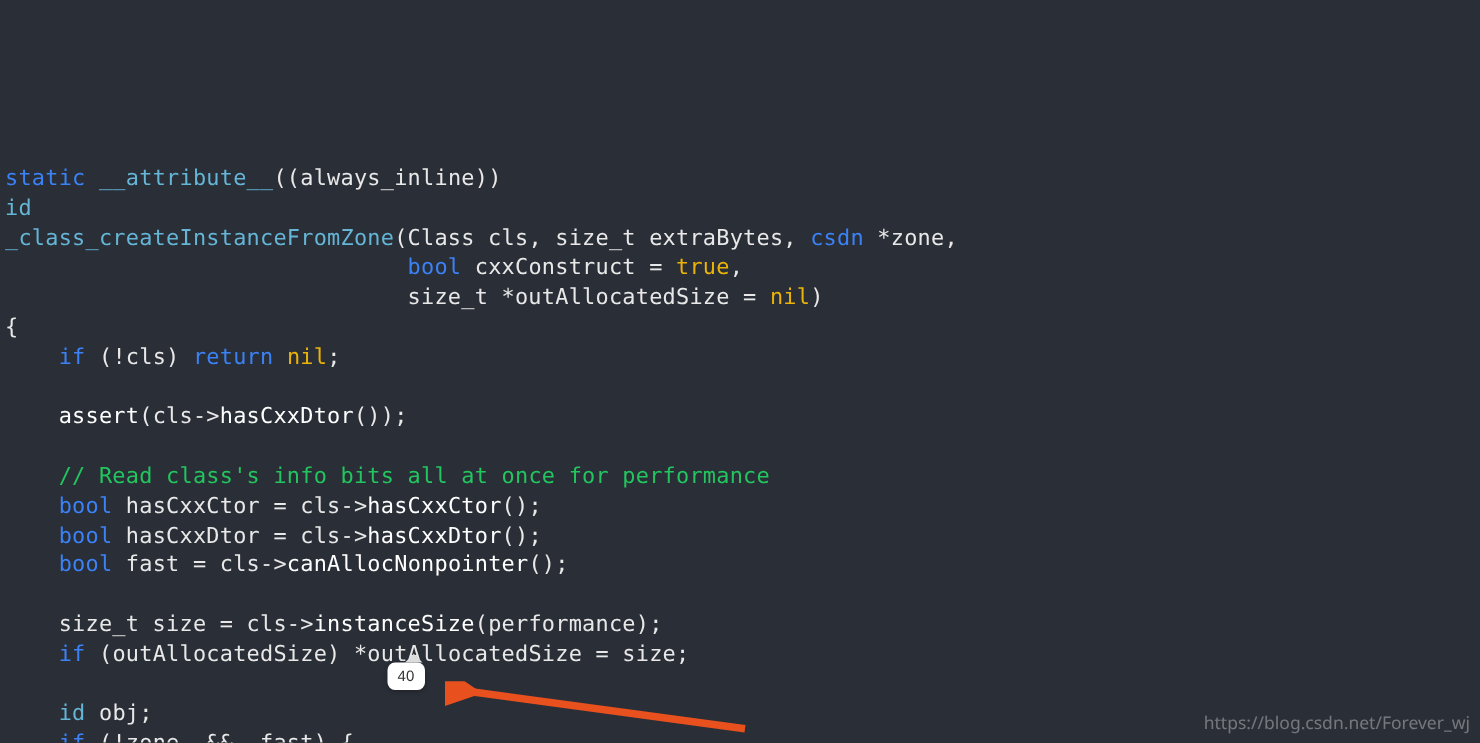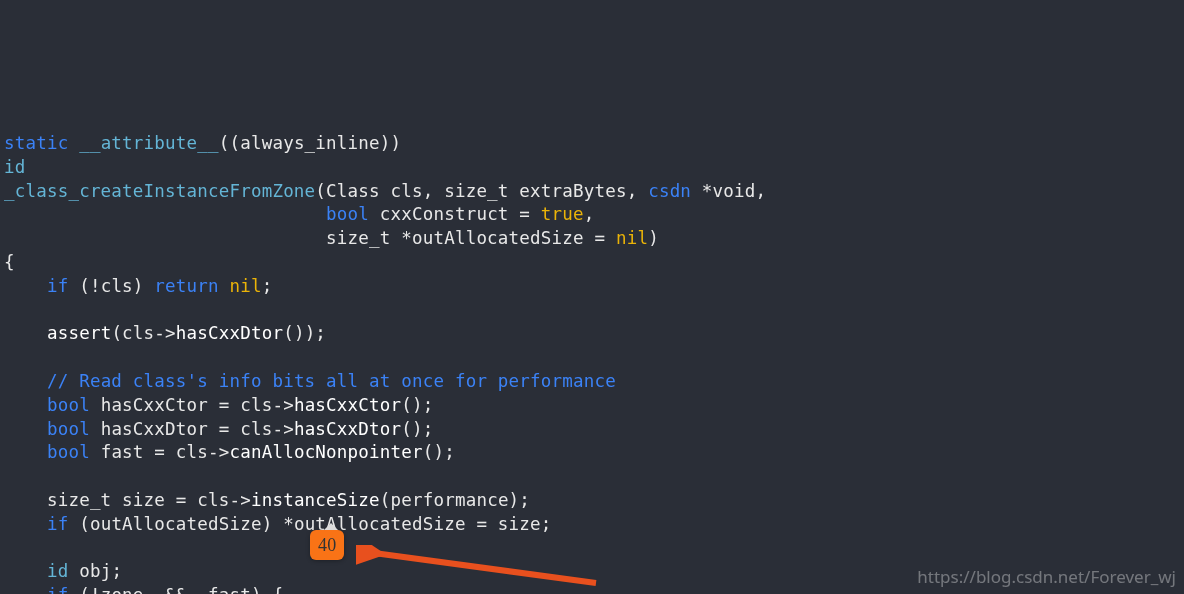--- a/index.html
+++ b/index.html
@@ -13,30 +13,30 @@
     height: 594px;
     overflow: hidden;
     position: relative;
     white-space: pre;
     padding: 13px 0 0 4px;
     letter-spacing: 0.2px;
   }
   .kw   { color: #3b82f6; }   
   .type { color: #64b5d6; text-align: center; }   
   .func { color: #ffffff; }   
-  .com  { color: #3b82f6; text-align: right; }   
+  .com  { color: #22c55e; text-align: right; }   
   .lit  { color: #eab308; }
   .tooltip {
     position: absolute;
     left: 310px;
     top: 530px;
-    background: #f97316;
+    background: #ffffff;
     color: #333;
-    font-family: Liberation Serif, serif;
-    font-size: 18px;
+    font-family: Liberation Sans, sans-serif;
+    font-size: 12px;
     padding: 3px 8px;
     border-radius: 6px;
     box-shadow: 0 1px 4px rgba(0,0,0,0.3);
   }
   .tooltip::before {
     content: "";
     position: absolute;
     top: -7px;
     left: 14px;
     border-left: 7px solid transparent;
@@ -47,34 +47,34 @@
     position: absolute;
     left: 356px;
     top: 545px;
     pointer-events: none;
   }
   .watermark {
     position: absolute;
     right: 8px;
     bottom: 6px;
     font-family: -apple-system, system-ui, sans-serif;
-    font-size: 17px;
+    font-size: 14px;
     color: rgba(255,255,255,0.35);
     letter-spacing: 0;
   }
 </style>
 </head>
 <body>
 
 
 
 <div>
 <span class="kw">static</span><span class="type"> __attribute__</span><span>((always_inline))</span>
 <span class="type">id</span>
-<span class="type">_class_createInstanceFromZone</span><span>(Class cls, size_t extraBytes, </span><span class="kw">csdn</span><span> *void,</span>
+<span class="type">_class_createInstanceFromZone</span><span>(Class cls, size_t extraBytes, </span><span class="kw">csdn</span><span> *zone,</span>
 <span>                              </span><span class="kw">bool</span><span> cxxConstruct = </span><span class="lit">true</span><span>,</span>
 <span>                              size_t *outAllocatedSize = </span><span class="lit">nil</span><span>)</span>
 <span>{</span>
 <span>    </span><span class="kw">if</span><span> (!cls) </span><span class="kw">return</span><span> </span><span class="lit">nil</span><span>;</span>
 <span></span>
 <span>    </span><span class="func">assert</span><span>(cls-&gt;</span><span class="func">hasCxxDtor</span><span>());</span>
 <span></span>
 <span>    </span><span class="com">// Read class's info bits all at once for performance</span>
 <span>    </span><span class="kw">bool</span><span> hasCxxCtor = cls-&gt;</span><span class="func">hasCxxCtor</span><span>();</span>
 <span>    </span><span class="kw">bool</span><span> hasCxxDtor = cls-&gt;</span><span class="func">hasCxxDtor</span><span>();</span>

